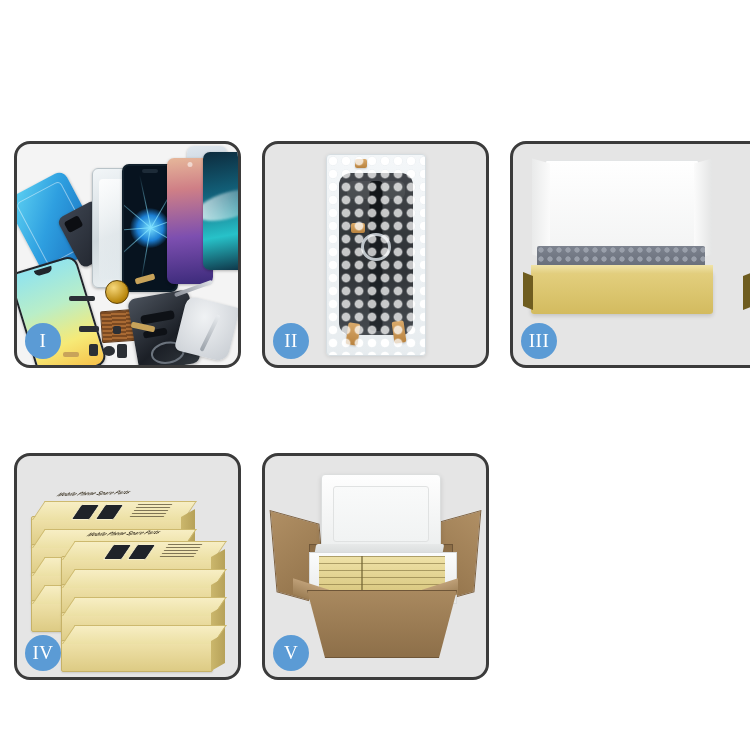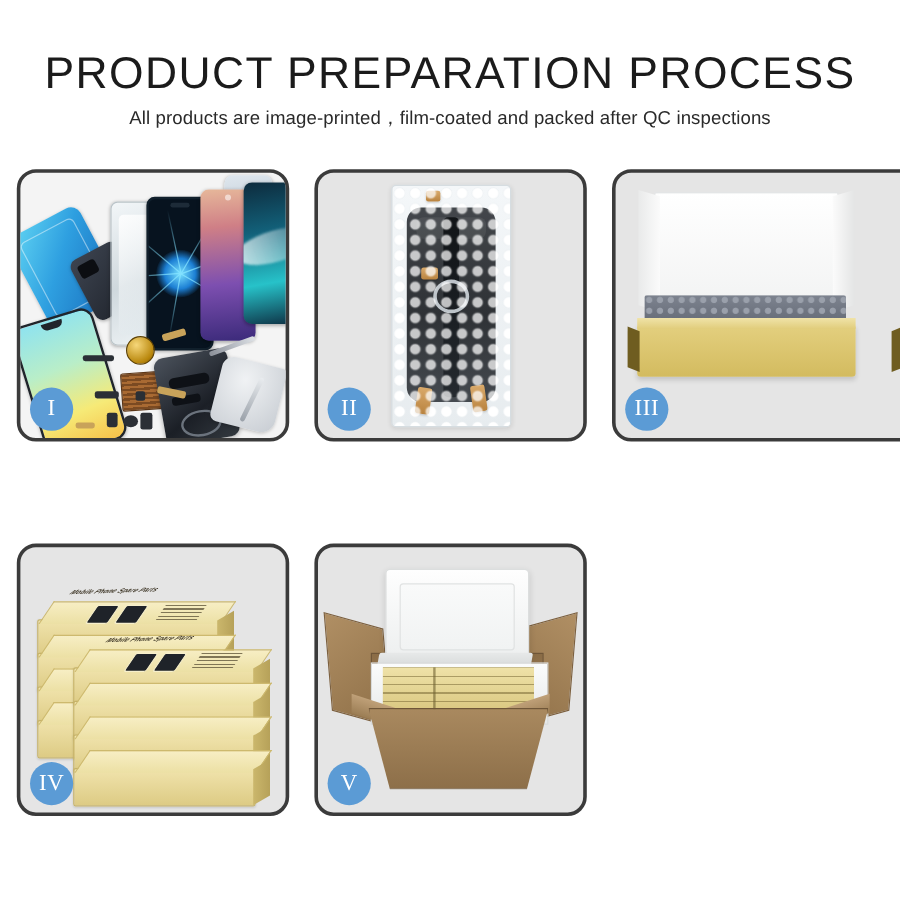--- a/index.html
+++ b/index.html
@@ -432,22 +432,20 @@
     background:#a98d67;opacity:.85;border-radius:1px;
   }
 
   .ph,.panel,.badge{user-select:none;}
 </style>
 </head>
 <body>
 
 <div id="sheet">
 
-  <div class="title">PRODUCT PREPARATION PROCESS</div>
-  <div class="subtitle">All products are image-printed，film-coated and packed after QC inspections</div>
 
   <div class="grid">
 
     <div class="panel tint" style="left:14px;top:141px;width:227px;height:227px;">
       <div class="scene">
         <div class="ph p1-flex"></div>
         <div class="p1-flexback"></div>
         <div class="ph p1-glass"></div>
         <div class="ph p1-dark">
           <div class="nub"></div>

